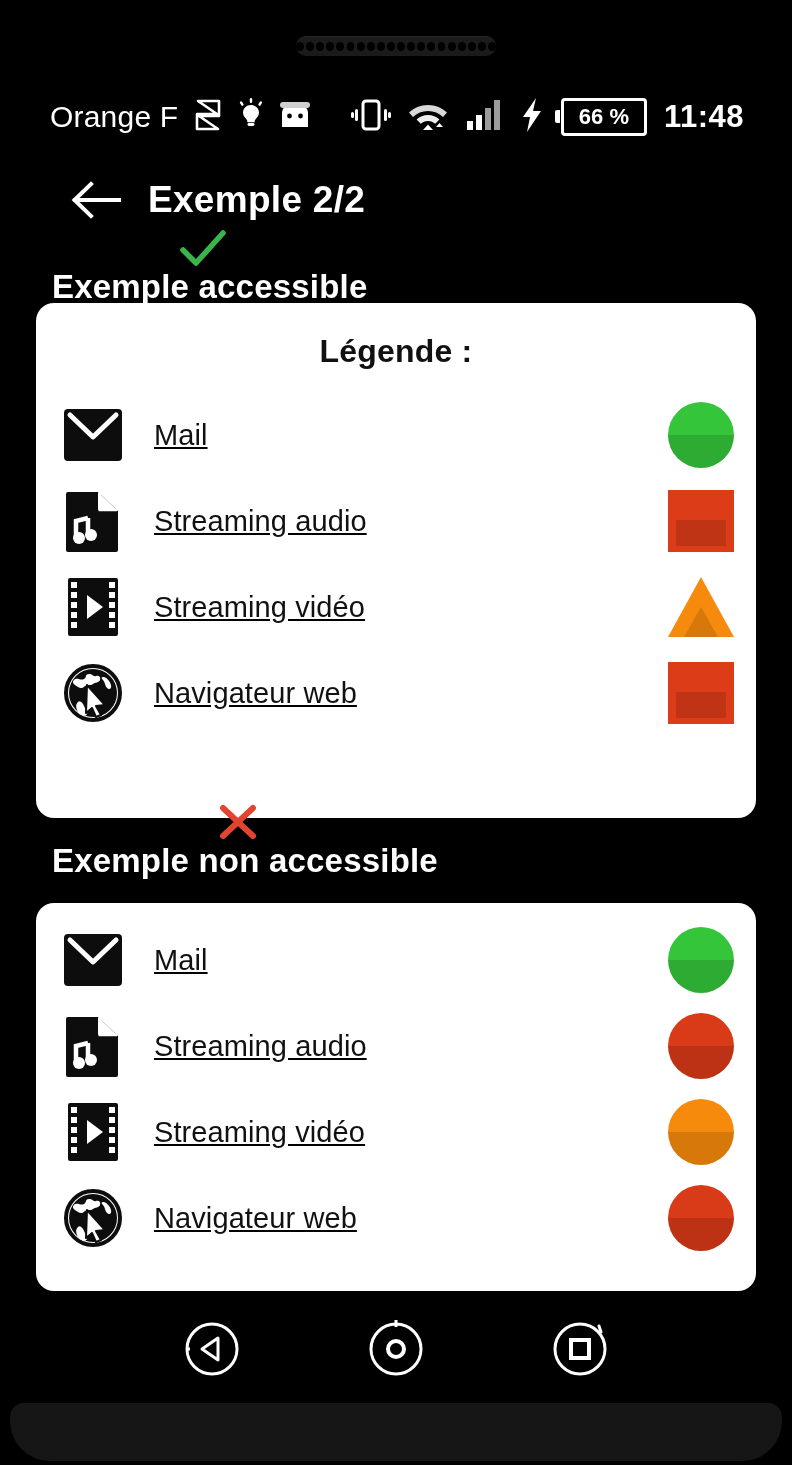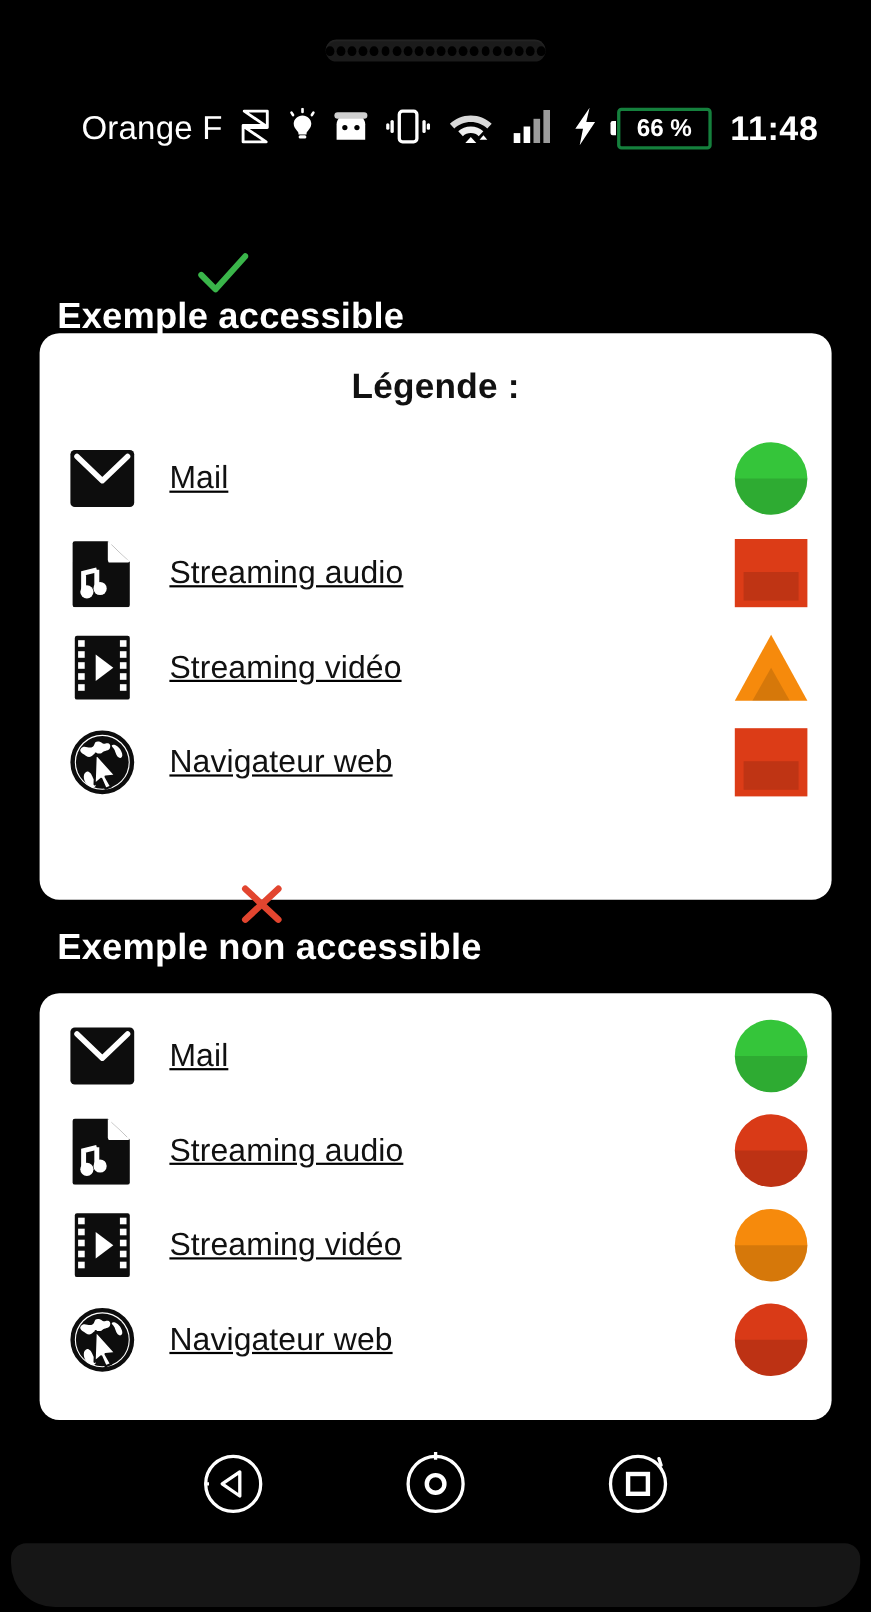--- a/index.html
+++ b/index.html
@@ -21,26 +21,26 @@
     display:flex;align-items:center;justify-content:center;gap:2.3px;
     box-shadow:inset 0 1px 2px rgba(255,255,255,.06);
   }
   .speaker i{width:9px;height:9px;border-radius:50%;background:#000;display:block;}
 
   
   .statusbar{
     position:absolute;left:0;top:86px;width:792px;height:62px;
     display:flex;align-items:center;color:#fff;
   }
-  .sb-left{display:flex;align-items:center;gap:14px;padding-left:74px;}
+  .sb-left{display:flex;align-items:center;gap:14px;padding-left:50px;}
   .carrier{font-size:30px;letter-spacing:.2px;color:#fff;}
   .sb-right{margin-left:auto;display:flex;align-items:center;gap:17px;padding-right:48px;}
   .battery{
     display:flex;align-items:center;justify-content:center;
-    min-width:72px;height:32px;border:3px solid #15803d;border-radius:4px;
+    min-width:72px;height:32px;border:3px solid #ffffff;border-radius:4px;
     font-size:22px;font-weight:bold;color:#fff;padding:0 4px;position:relative;
   }
   .battery:after{content:"";position:absolute;left:-9px;top:9px;width:5px;height:13px;background:#fff;border-radius:2px 0 0 2px;}
   .clock{font-size:31px;font-weight:bold;letter-spacing:.5px;}
 
   
   .appbar{
     position:absolute;left:0;top:160px;width:792px;height:80px;
     display:flex;align-items:center;color:#fff;
   }
@@ -194,20 +194,28 @@
             <path d="M16 0L3 19h7l-3 15L21 13h-8z" fill="#fff"></path>
           </svg>
       </span>
       <span class="battery">
         <span>66 %</span>
       </span>
       <span class="clock">11:48</span>
     </div>
   </div>
 
+  <div class="appbar">
+    <span class="back-btn">
+      <svg width="50" height="38" viewBox="0 0 50 38">
+        <path d="M48 19H4M20 3L3.5 19 20 35" fill="none" stroke="#fff" stroke-width="4" stroke-linecap="square"></path>
+      </svg>
+    </span>
+    <span class="appbar-title">Exemple 2/2</span>
+  </div>
 
   <div class="section-head" id="head-ok">
     <span class="mark">
       <svg width="46" height="40" viewBox="0 0 46 40">
           <path d="M3 22l13 13L43 5" fill="none" stroke="#3ab54a" stroke-width="5.5" stroke-linecap="round" stroke-linejoin="round"></path>
         </svg>
     </span>
     <span class="txt">Exemple accessible</span>
   </div>
 

